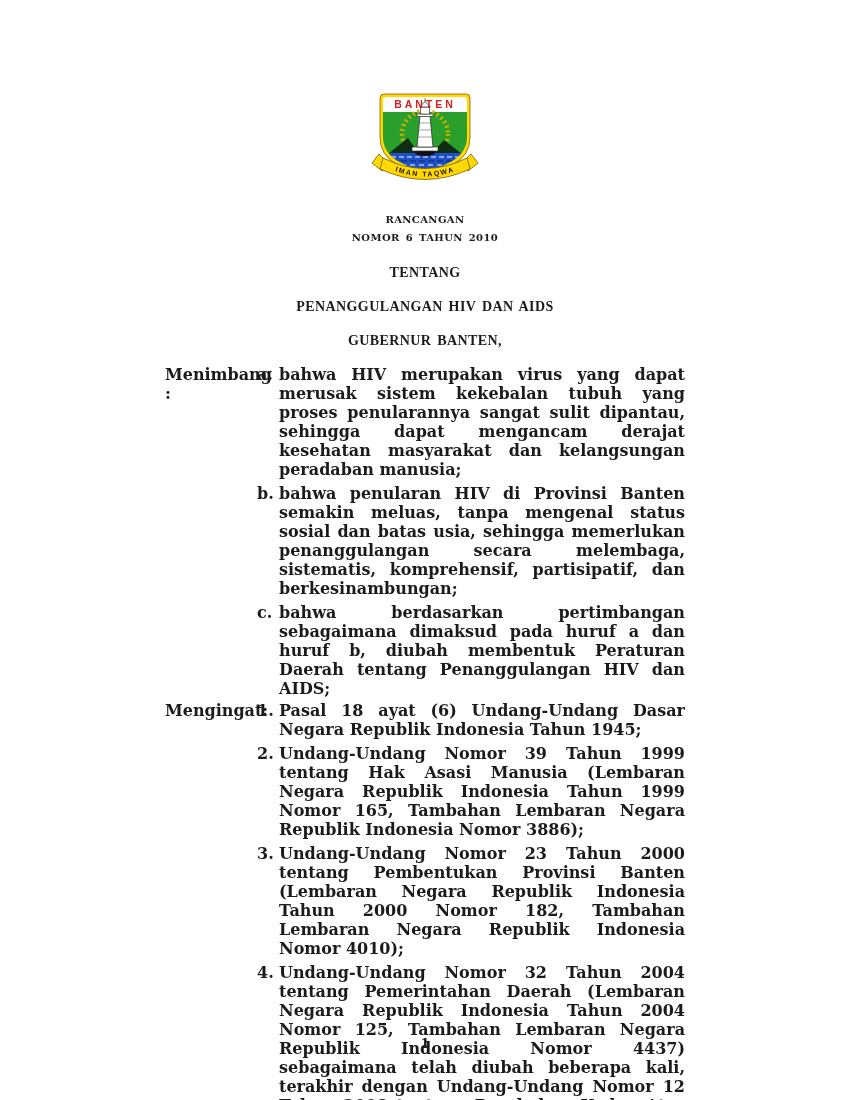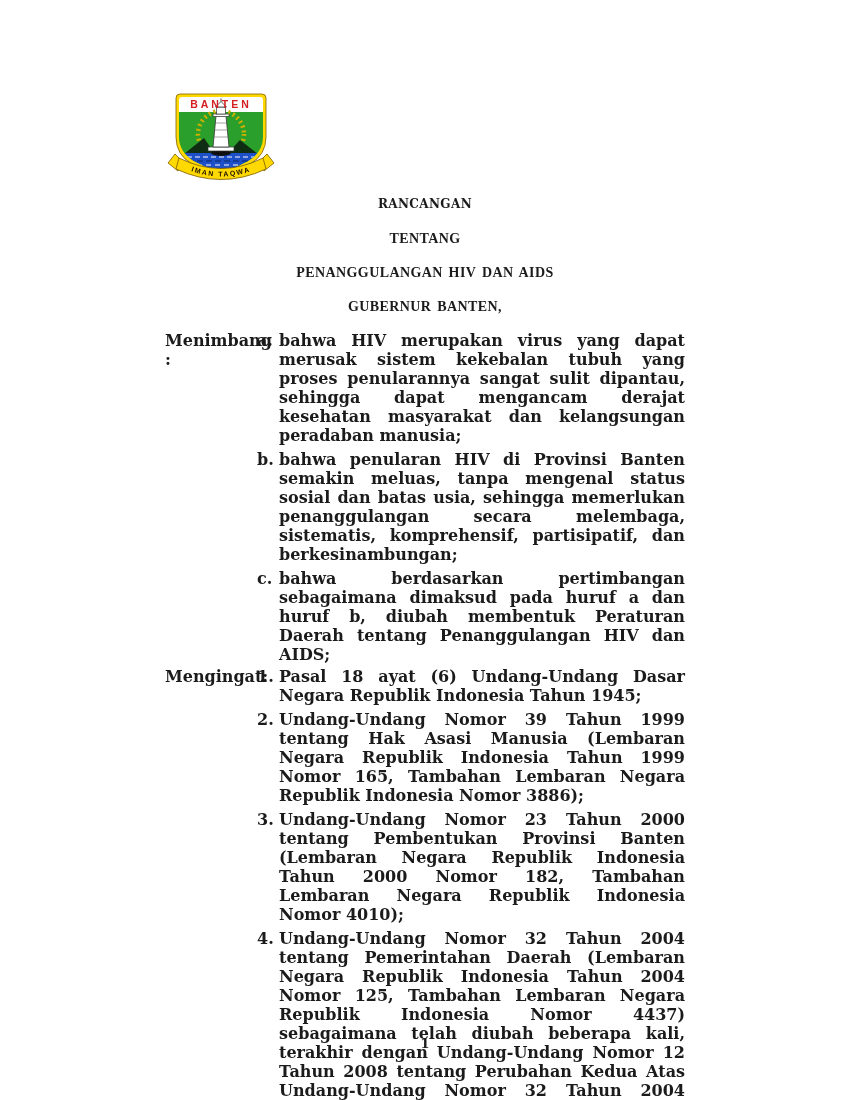--- a/index.html
+++ b/index.html
@@ -15,25 +15,27 @@
     width: 850px; height: 1100px;
     background: #ffffff;
     overflow: hidden;
   }
   .content {
     width: 520px;
     margin-left: 165px;
   }
   .seal-wrap {
     padding-top: 91px;
+    text-align: center;
   }
   .seal-wrap svg { display: inline-block; }
   .title-block {
-    text-align: center;
-    font-size: 12px;
+    margin-top: 16px;
+    text-align: center;
+    font-size: 10px;
     font-weight: 600;
     line-height: 18px;
     letter-spacing: 0.4px;
     word-spacing: 2px;
   }
   .heading {
     margin-top: 15px;
     text-align: center;
     font-size: 14px;
     font-weight: 600;
@@ -139,20 +141,21 @@
 
         <path d="M13,67 Q55,88 97,67 L100,78 Q55,99 10,78 Z" fill="#ffd900" stroke="#7a5c00" stroke-width="0.8"></path>
         <text font-family="Liberation Sans, sans-serif" font-size="7" font-weight="bold" fill="#1d1200" letter-spacing="1.6">
           <textPath href="#mottoArc" startOffset="50%" text-anchor="middle">IMAN TAQWA</textPath>
         </text>
       </svg>
     </div>
 
     <div class="title-block">
       <div>RANCANGAN</div>
+      <div>NOMOR 6 TAHUN 2010</div>
     </div>
 
     <div class="heading first">TENTANG</div>
     <div class="heading">PENANGGULANGAN HIV DAN AIDS</div>
     <div class="heading">GUBERNUR BANTEN,</div>
 
     <div class="section">
       <div class="section-label">Menimbang :</div>
       <div class="section-items">
         <div class="item">

